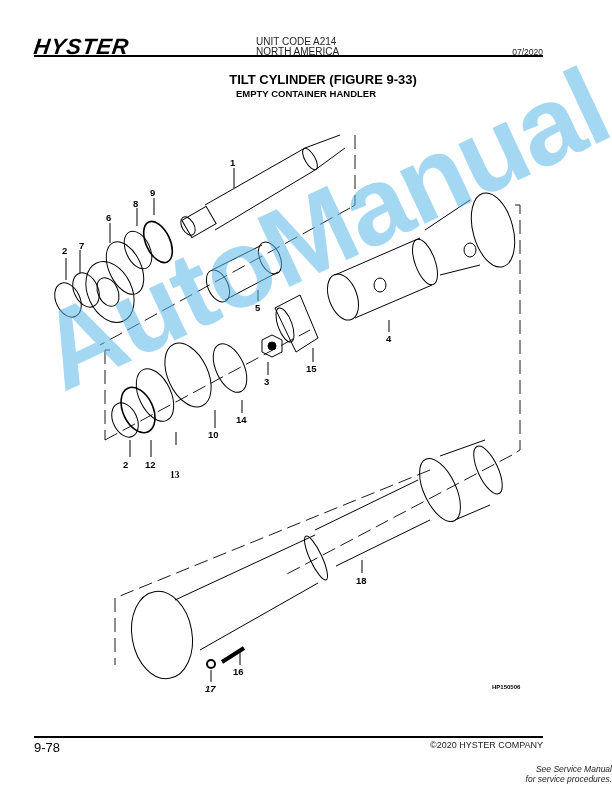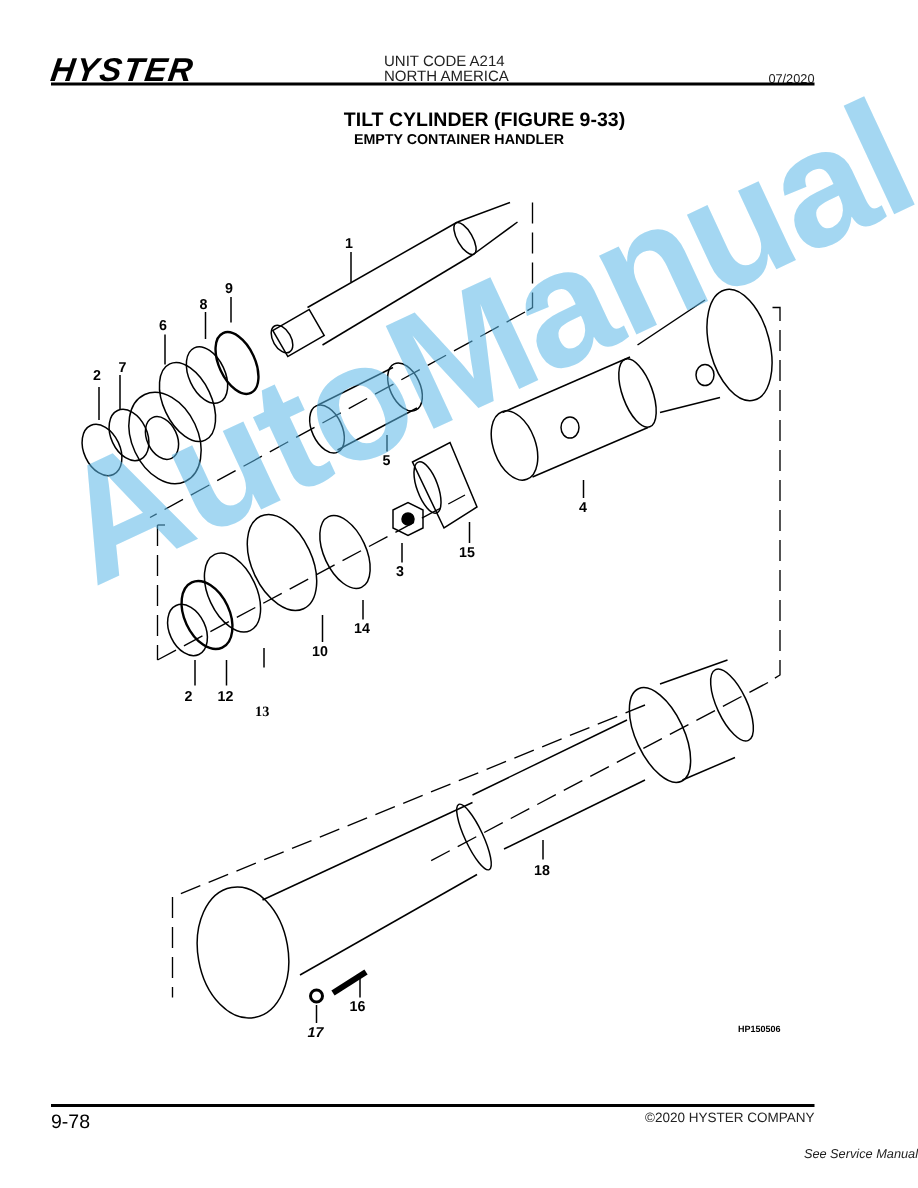--- a/index.html
+++ b/index.html
@@ -160,14 +160,15 @@
 <div class="abs callout" style="left:356px;top:575px;">18</div>
 
 <div class="abs hpnum">HP150506</div>
 
 <div class="abs watermark">AutoManual</div>
 
 <div class="abs ftr-line"></div>
 <div class="abs pagenum">9-78</div>
 <div class="abs see">
   <div>See Service Manual</div>
+  <div>for service procedures.</div>
 </div>
 <div class="abs copy">©2020 HYSTER COMPANY</div>
 
 </body></html>

